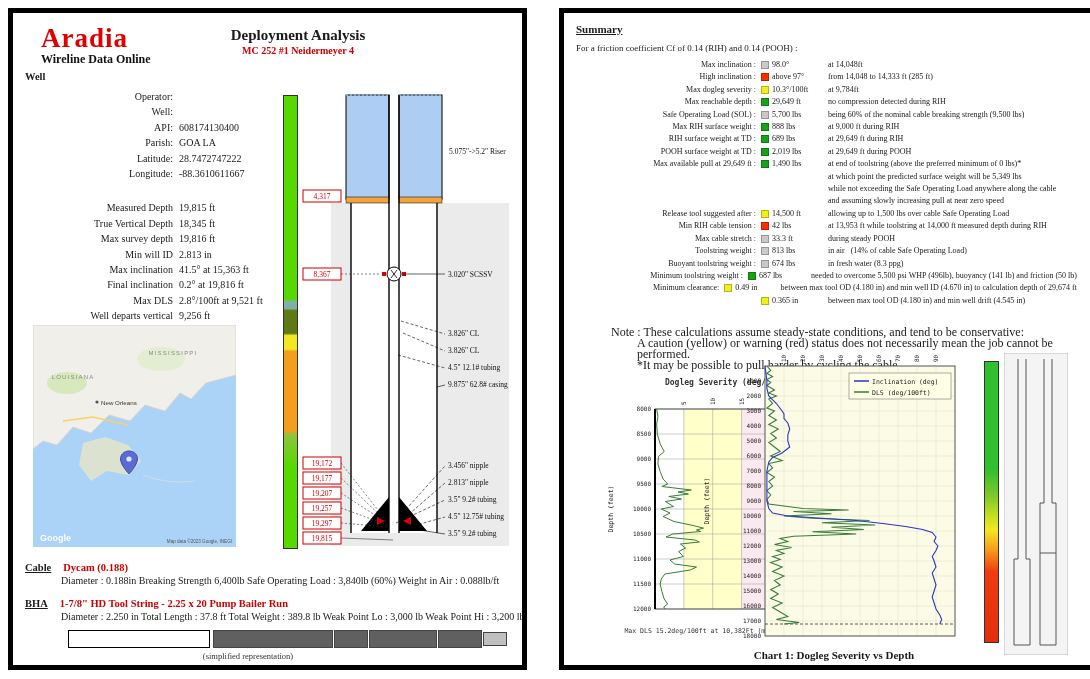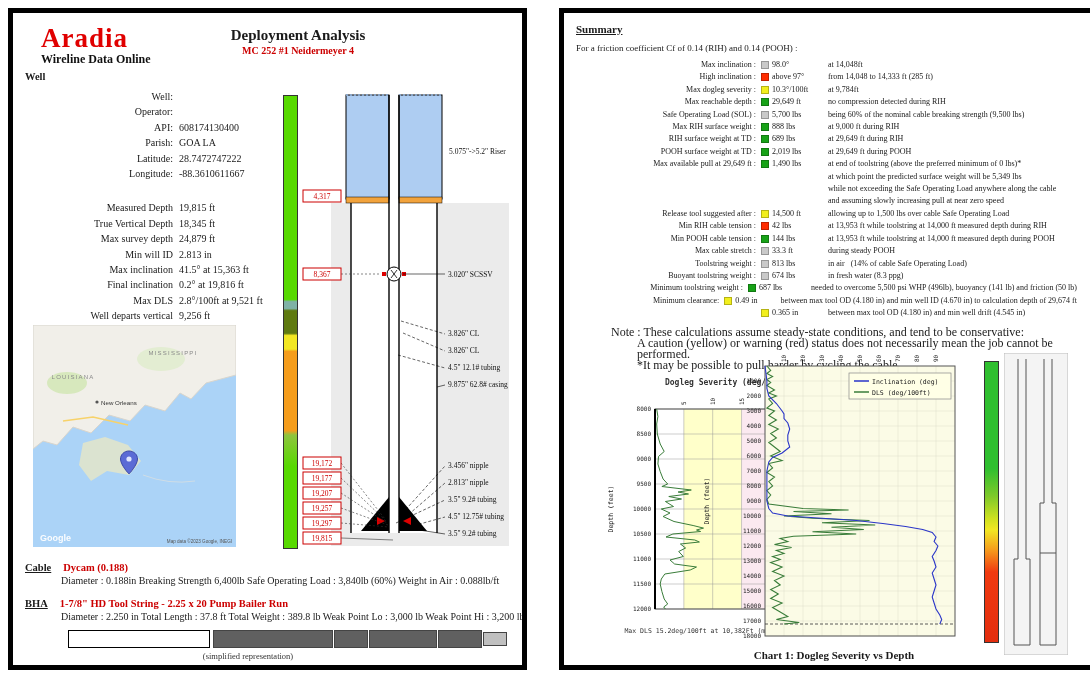--- a/index.html
+++ b/index.html
@@ -47,28 +47,28 @@
     <div class="logo-title">Aradia</div>
     <div class="logo-sub">Wireline Data Online</div>
   </div>
   <div class="abs" style="left:170px;top:14px;width:230px;">
     <div class="doc-title">Deployment Analysis</div>
     <div class="doc-sub">MC 252 #1 Neidermeyer 4</div>
   </div>
   <div class="abs sechead" style="left:12px;top:58px;">Well</div>
   <div class="abs" id="well-fields" style="left:10px;top:76px;width:270px;">
         <div class="frow">
+          <span class="flabel">Operator:</span>
+          <span class="fvalue"></span>
+        </div>
+        <div class="frow">
           <span class="flabel">Well:</span>
           <span class="fvalue"></span>
         </div>
         <div class="frow">
-          <span class="flabel">Operator:</span>
-          <span class="fvalue"></span>
-        </div>
-        <div class="frow">
           <span class="flabel">API:</span>
           <span class="fvalue">608174130400</span>
         </div>
         <div class="frow">
           <span class="flabel">Parish:</span>
           <span class="fvalue">GOA LA</span>
         </div>
         <div class="frow">
           <span class="flabel">Latitude:</span>
           <span class="fvalue">28.7472747222</span>
@@ -81,21 +81,21 @@
         <div class="frow">
           <span class="flabel">Measured Depth</span>
           <span class="fvalue">19,815 ft</span>
         </div>
         <div class="frow">
           <span class="flabel">True Vertical Depth</span>
           <span class="fvalue">18,345 ft</span>
         </div>
         <div class="frow">
           <span class="flabel">Max survey depth</span>
-          <span class="fvalue">24,879 ft</span>
+          <span class="fvalue">19,816 ft</span>
         </div>
         <div class="frow">
           <span class="flabel">Min will ID</span>
           <span class="fvalue">2.813 in</span>
         </div>
         <div class="frow">
           <span class="flabel">Max inclination</span>
           <span class="fvalue">41.5° at 15,363 ft</span>
         </div>
         <div class="frow">
@@ -305,26 +305,20 @@
           <span class="slabel">Release tool suggested after :</span>
           <span class="ssq" style="background: rgb(242, 239, 29);"></span>
           <span class="sval">14,500 ft</span>
           <span class="sdesc">allowing up to 1,500 lbs over cable Safe Operating Load</span>
         </div>
         <div class="srow">
           <span class="slabel">Min RIH cable tension :</span>
           <span class="ssq" style="background: rgb(255, 45, 0);"></span>
           <span class="sval">42 lbs</span>
           <span class="sdesc">at 13,953 ft while toolstring at 14,000 ft measured depth during RIH</span>
-        </div>
-        <div class="srow">
-          <span class="slabel">Min POOH cable tension :</span>
-          <span class="ssq" style="background: rgb(23, 162, 23);"></span>
-          <span class="sval">144 lbs</span>
-          <span class="sdesc">at 13,953 ft while toolstring at 14,000 ft measured depth during POOH</span>
         </div>
         <div class="srow">
           <span class="slabel">Max cable stretch :</span>
           <span class="ssq" style="background: rgb(201, 201, 201);"></span>
           <span class="sval">33.3 ft</span>
           <span class="sdesc">during steady POOH</span>
         </div>
         <div class="srow">
           <span class="slabel">Toolstring weight :</span>
           <span class="ssq" style="background: rgb(201, 201, 201);"></span>

